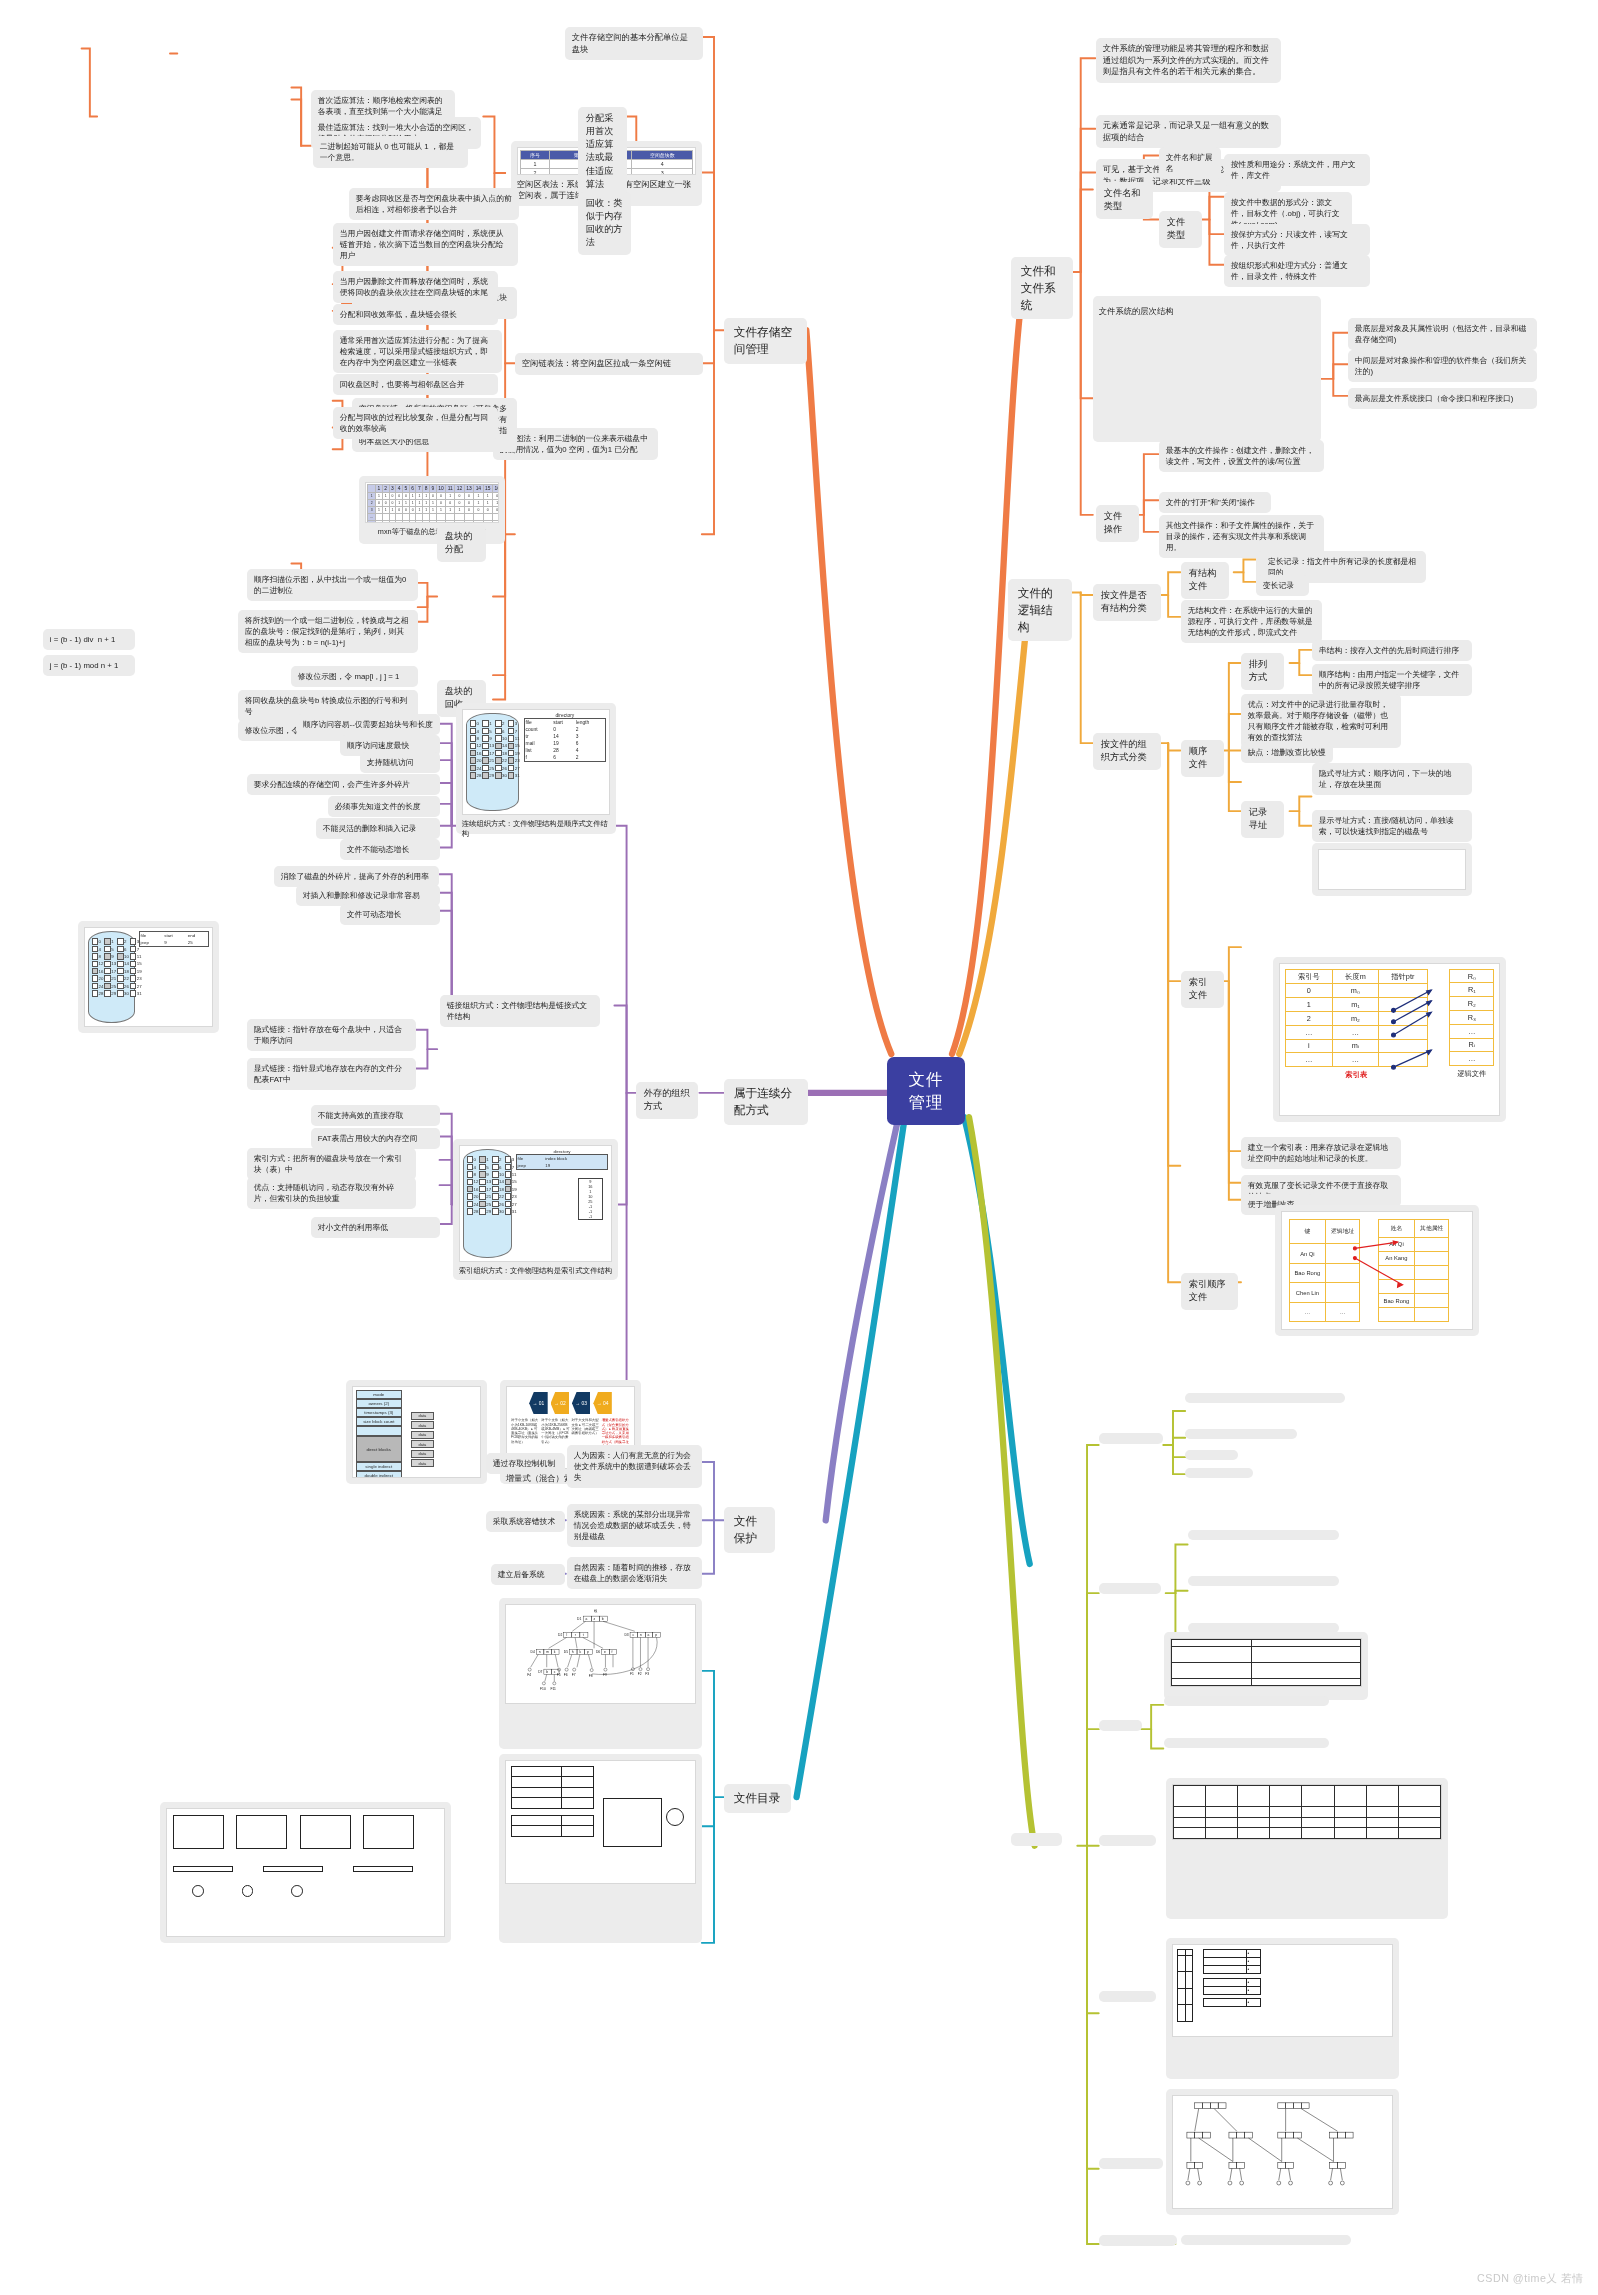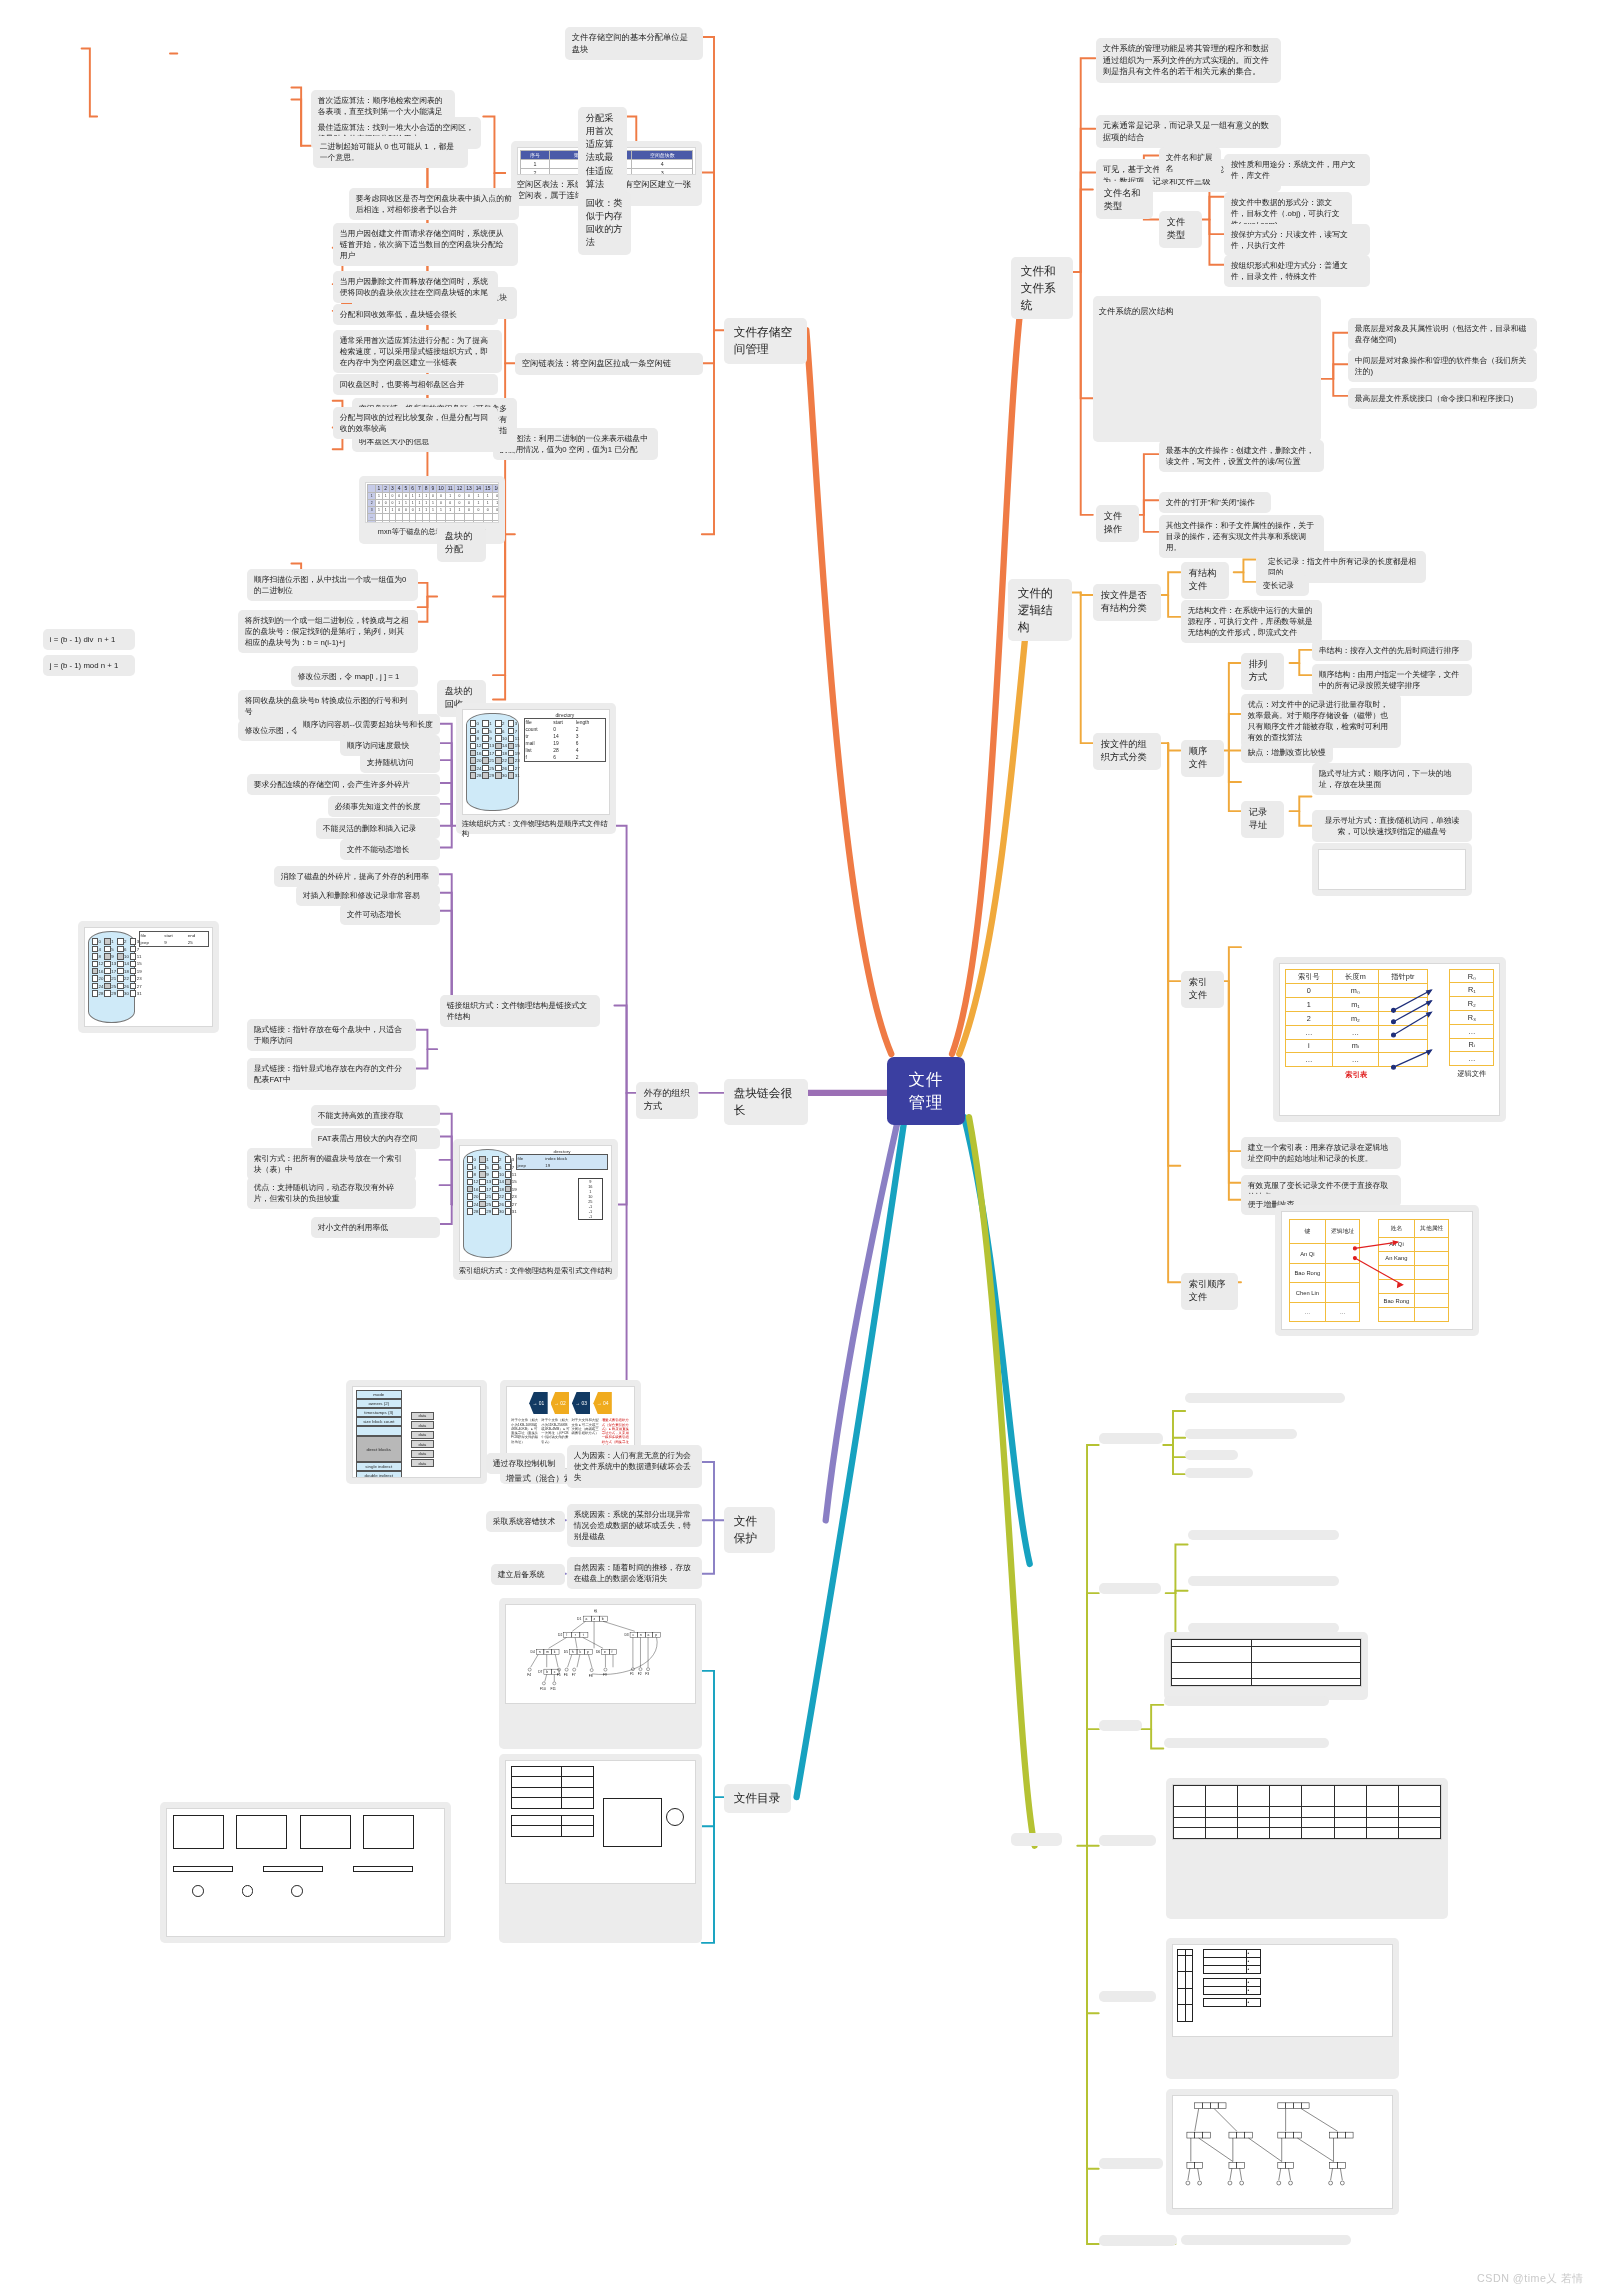--- a/index.html
+++ b/index.html
@@ -287,21 +287,21 @@
   <div class="node lvl2" style="left:1093px;top:733px;width:68px;">按文件的组织方式分类</div>
 
   <div class="node lvl2" style="left:1181px;top:740px;width:43px;">顺序文件</div>
   <div class="node lvl2" style="left:1241px;top:653px;width:43px;">排列方式</div>
   <div class="node small" style="left:1312px;top:640px;width:160px;">串结构：按存入文件的先后时间进行排序</div>
   <div class="node small" style="left:1312px;top:664px;width:160px;">顺序结构：由用户指定一个关键字，文件中的所有记录按照关键字排序</div>
   <div class="node small" style="left:1241px;top:694px;width:160px;">优点：对文件中的记录进行批量存取时，效率最高。对于顺序存储设备（磁带）也只有顺序文件才能被存取，检索时可利用有效的查找算法</div>
   <div class="node small" style="left:1241px;top:742px;width:92px;">缺点：增删改查比较慢</div>
   <div class="node lvl2" style="left:1241px;top:801px;width:43px;">记录寻址</div>
   <div class="node small" style="left:1312px;top:763px;width:160px;">隐式寻址方式：顺序访问，下一块的地址，存放在块里面</div>
-  <div class="node small" style="left:1312px;top:810px;width:160px;text-align:center;">显示寻址方式：直接/随机访问，单独读索，可以快速找到指定的磁盘号</div>
+  <div class="node small" style="left:1312px;top:810px;width:160px;">显示寻址方式：直接/随机访问，单独读索，可以快速找到指定的磁盘号</div>
 
   <div class="imgbox" style="left:1312px;top:843px;width:160px;height:53px;">
     <div class="inner" style="height:100%;"></div>
   </div>
 
   <div class="node lvl2" style="left:1181px;top:971px;width:43px;">索引文件</div>
 
   <div class="imgbox" style="left:1273px;top:957px;width:233px;height:165px;">
     <div class="inner" style="height:100%;padding:4.9px;display:flex;gap:21.4px;">
       <div style="flex:1;">
@@ -651,21 +651,21 @@
   <div class="node small" style="left:247px;top:569px;width:171px;">顺序扫描位示图，从中找出一个或一组值为0的二进制位</div>
   <div class="node small" style="left:238px;top:610px;width:180px;">将所找到的一个或一组二进制位，转换成与之相应的盘块号：假定找到的是第i行，第j列，则其相应的盘块号为：b = n(i-1)+j</div>
   <div class="node small" style="left:291px;top:666px;width:127px;">修改位示图，令 map[i , j ] = 1</div>
 
   <div class="node lvl2" style="left:437px;top:680px;width:49px;">盘块的回收</div>
   <div class="node small" style="left:238px;top:690px;width:180px;">将回收盘块的盘块号b 转换成位示图的行号和列号</div>
   <div class="node small" style="left:238px;top:720px;width:146px;">修改位示图，令map[ i , j ] = 0</div>
   <div class="node small" style="left:43px;top:629px;width:92px;">i = (b - 1) div  n + 1</div>
   <div class="node small" style="left:43px;top:655px;width:92px;">j = (b - 1) mod n + 1</div>
 
-  <div class="node lvl1" style="left:724px;top:1079px;width:84px;">盘块链会很长</div>
+  <div class="node lvl1" style="left:724px;top:1079px;width:84px;">属于连续分配方式</div>
   <div class="node lvl2" style="left:636px;top:1082px;width:62px;">外存的组织方式</div>
 
   <div class="imgbox" style="left:456px;top:703px;width:160px;height:131px;">
     <div class="inner" style="height:106px;padding:2.9px;display:flex;gap:4.9px;">
       <div style="width:53px;">
         <div class="cyl">
           <div class="blockgrid">
             <span><i></i>0</span>
               <span><i></i>1</span>
               <span><i></i>2</span>

